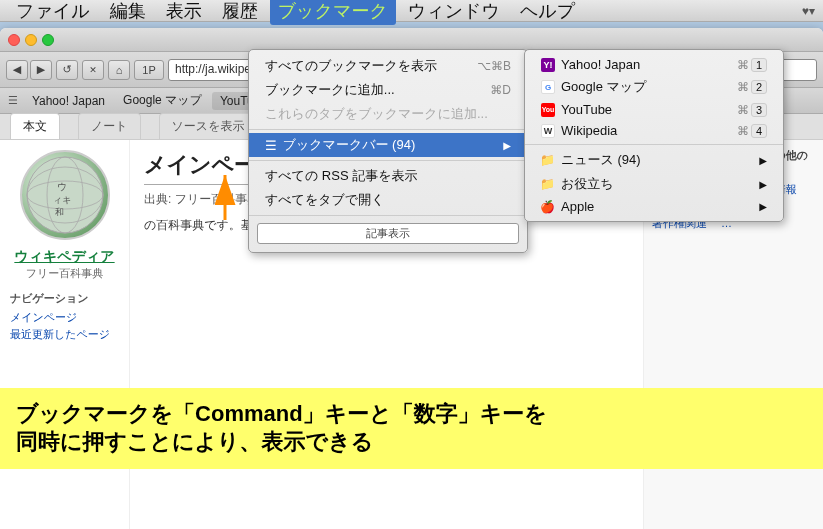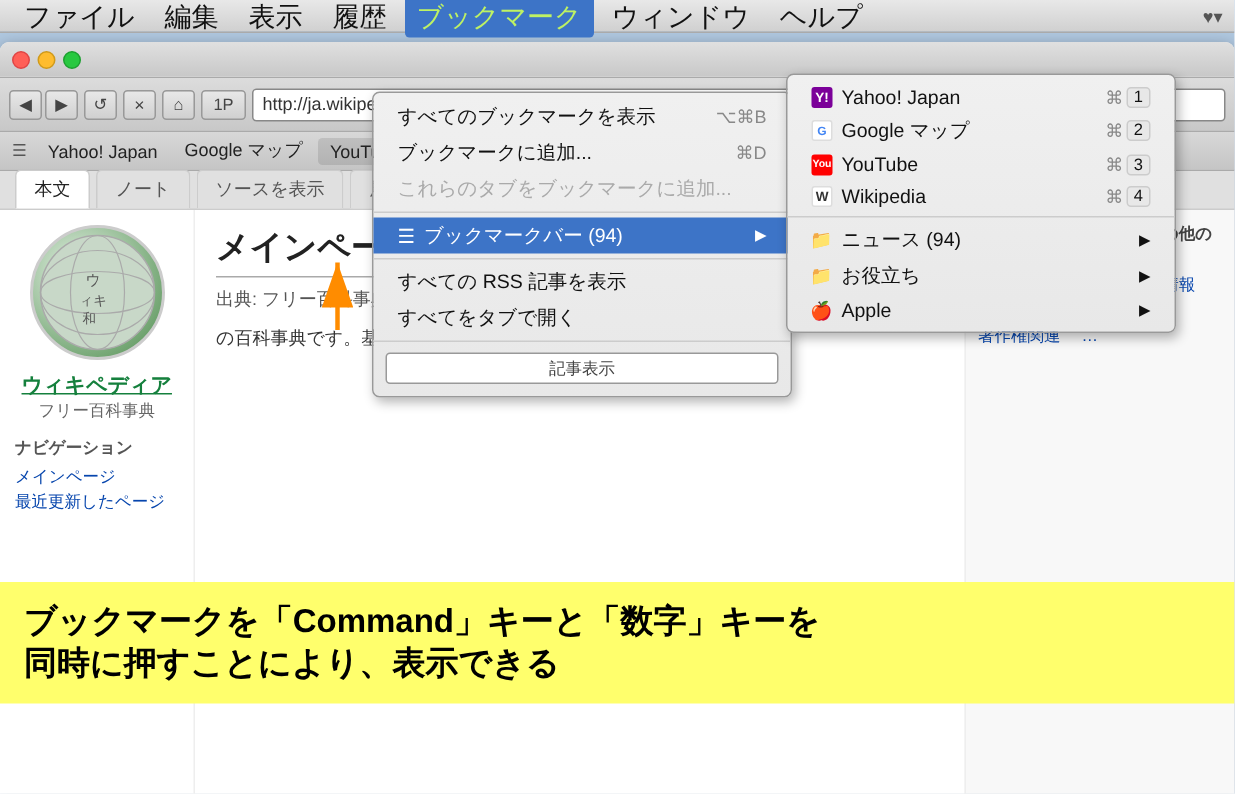--- a/index.html
+++ b/index.html
@@ -180,21 +180,21 @@
     }
     .tab {
       padding: 4px 12px;
       font-size: 12px;
       border-radius: 4px 4px 0 0;
       cursor: pointer;
       background: #e0e0e0;
       color: #555;
       border: 1px solid #ccc;
       border-bottom: none;
-      margin-right: 4px;
+      margin-right: 18px;
     }
     .tab.active {
       background: white;
       color: #222;
     }
 
     
     .wiki-sidebar {
       width: 130px;
       min-width: 130px;
@@ -301,21 +301,21 @@
     .overlay-text-content {
       font-size: 22px;
       font-weight: bold;
       color: #000000;
       line-height: 1.3;
     }
 
     
     .bookmarks-menu {
       position: absolute;
-      top: 61px;
+      top: 49px;
       left: 248px;
       width: 280px;
       background: linear-gradient(to bottom, #f0f0f0, #e8e8e8);
       border: 1px solid #999;
       border-radius: 5px;
       box-shadow: 2px 3px 8px rgba(0,0,0,0.3);
       z-index: 200;
       padding: 4px 0;
     }
     .menu-item {

